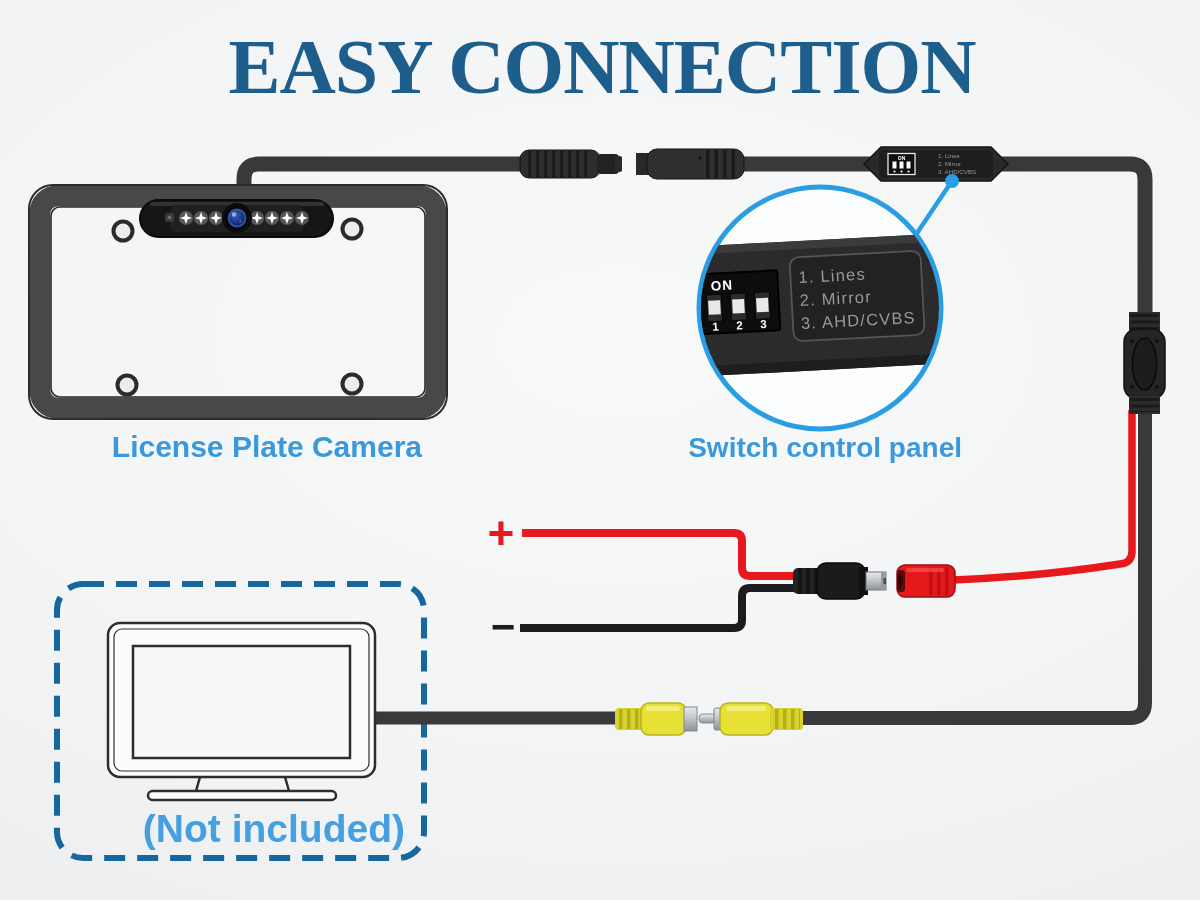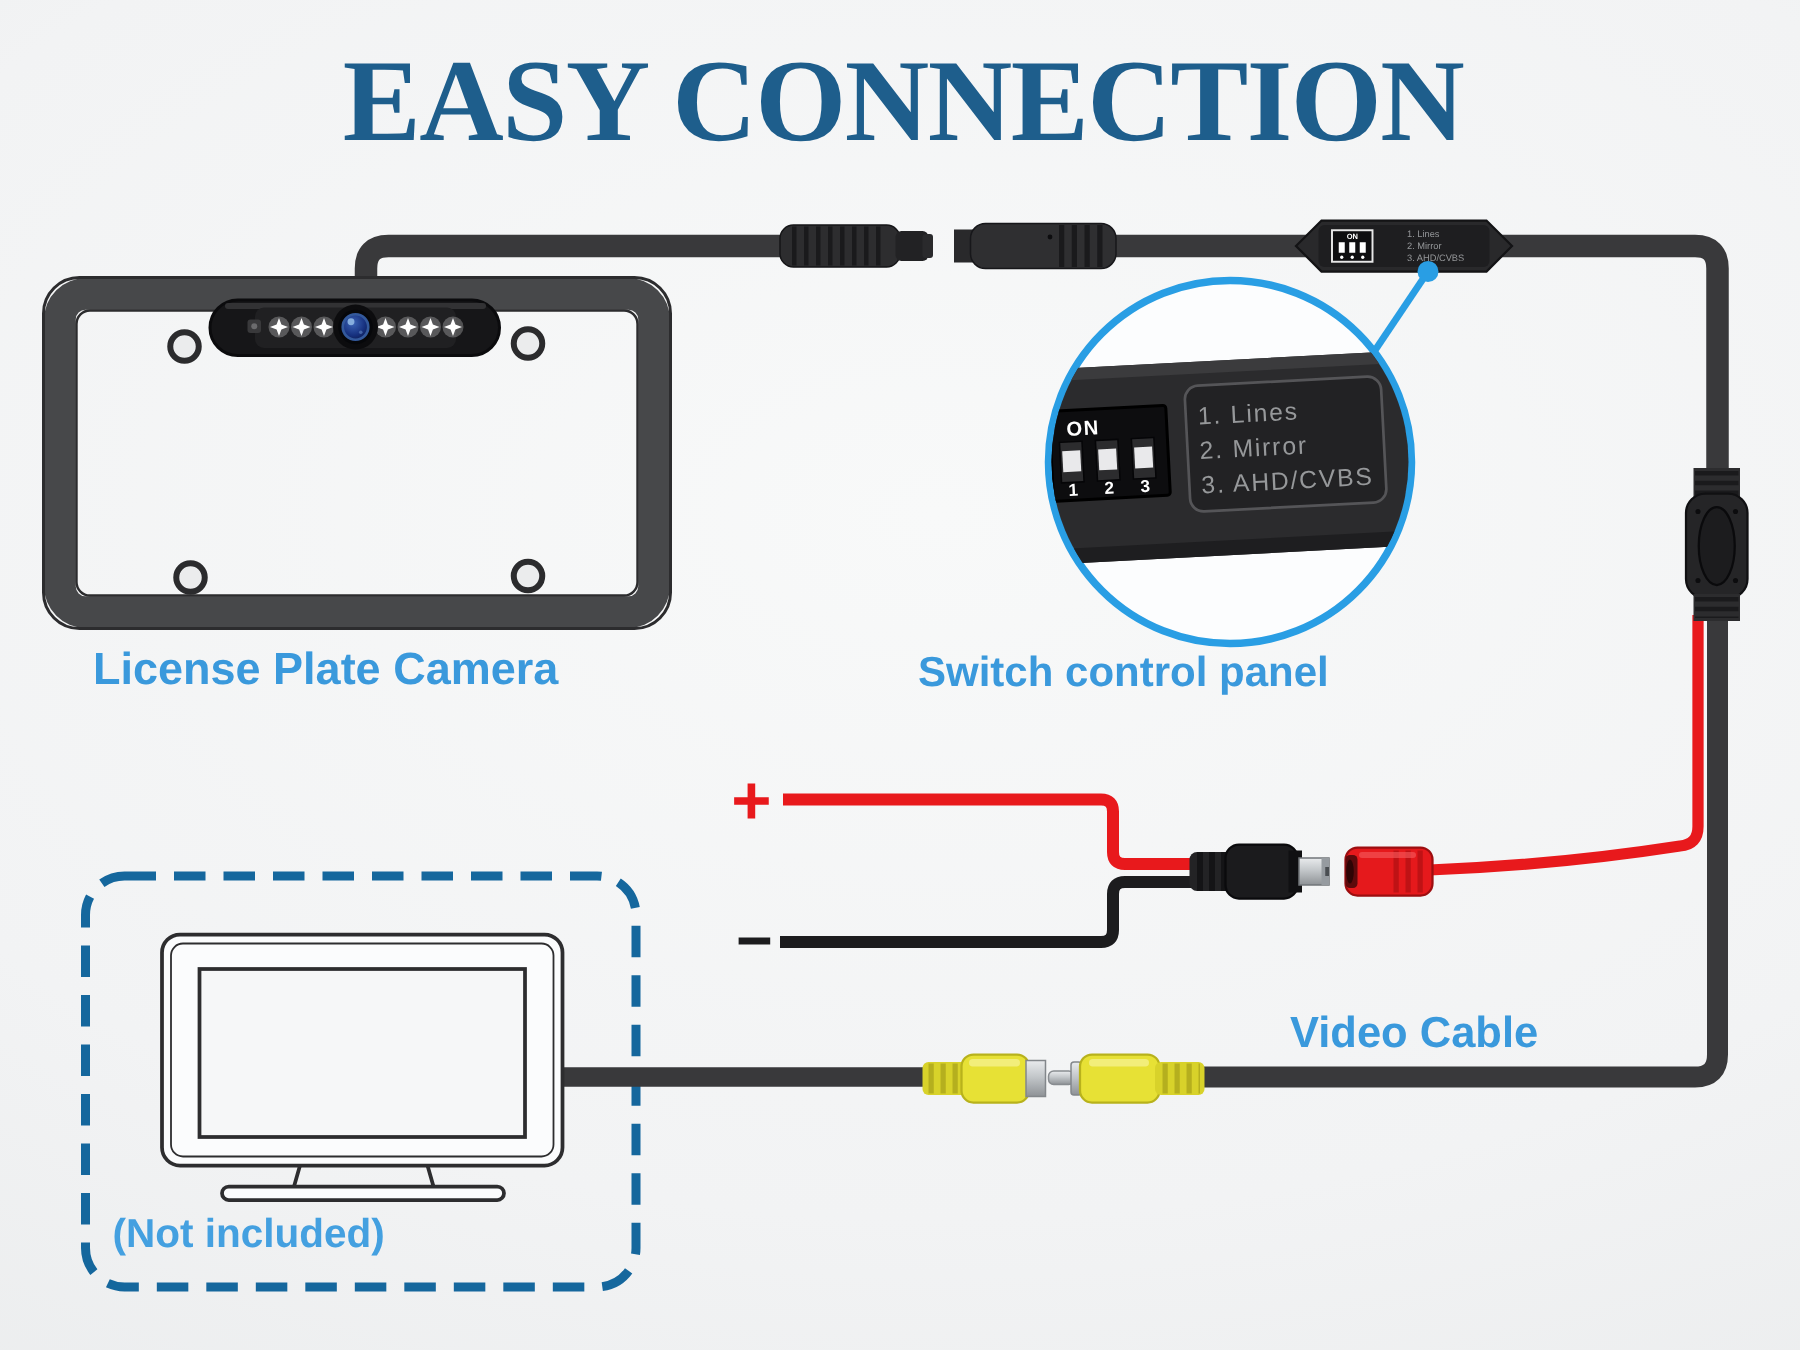--- a/index.html
+++ b/index.html
@@ -18,26 +18,26 @@
     background:radial-gradient(120% 95% at 52% 38%, #f8f9f9 0%, #f2f3f4 55%, #e7e9ea 100%);
   }
   .stage svg{position:absolute;left:0;top:0;}
   .title{
     position:absolute;left:0;top:26px;width:1200px;text-align:center;
     font-family:"Liberation Serif",serif;font-weight:700;font-size:78px;
     letter-spacing:-1px;color:var(--title-blue);margin:2px;line-height:1;
   }
   .lbl{
     position:absolute;font-weight:700;color:var(--label-blue);
-    text-align:left;line-height:1.1;white-space:nowrap;
+    text-align:right;line-height:1.1;white-space:nowrap;
   }
   .lbl-camera{left:62px;top:430px;width:360px;font-size:30px;}
   .lbl-switch{left:612px;top:433px;width:350px;font-size:28px;}
   .lbl-video{left:860px;top:674px;width:220px;font-size:29px;}
-  .lbl-notinc{left:75px;top:808px;width:330px;font-size:27px;color:#44a0e0;}
+  .lbl-notinc{left:75px;top:808px;width:330px;font-size:39px;color:#44a0e0;}
   text{font-family:"Liberation Sans",sans-serif;}
 </style>
 </head>
 <body>
 
 <div class="stage">
 
 <svg width="1200" height="900" viewBox="0 0 1200 900">
   <defs>
     <linearGradient id="metal" x1="0" y1="0" x2="0" y2="1">
@@ -251,16 +251,15 @@
         <circle cx="234" cy="214.5" r="2.3" fill="#86aede"></circle>
         <circle cx="240.5" cy="221.5" r="1.2" fill="#4d6fae" opacity="0.85"></circle>
       </g>
     </g>
   </g>
 </svg>
 
 <h1 class="title">EASY CONNECTION</h1>
 <div class="lbl lbl-camera">License Plate Camera</div>
 <div class="lbl lbl-switch">Switch control panel</div>
-<div class="lbl lbl-video">Video Cable</div>
 <div class="lbl lbl-notinc">(Not included)</div>
 
 </div>
 
 </body></html>

